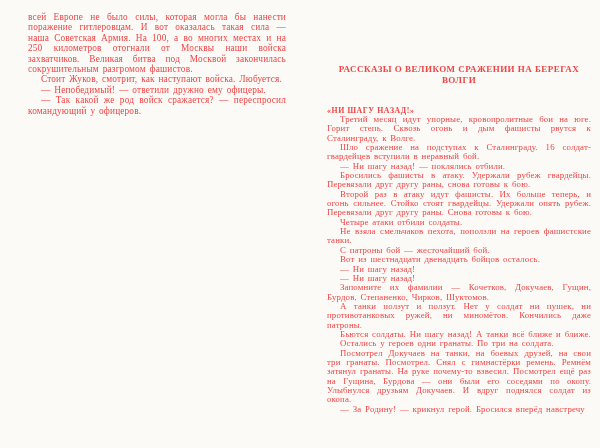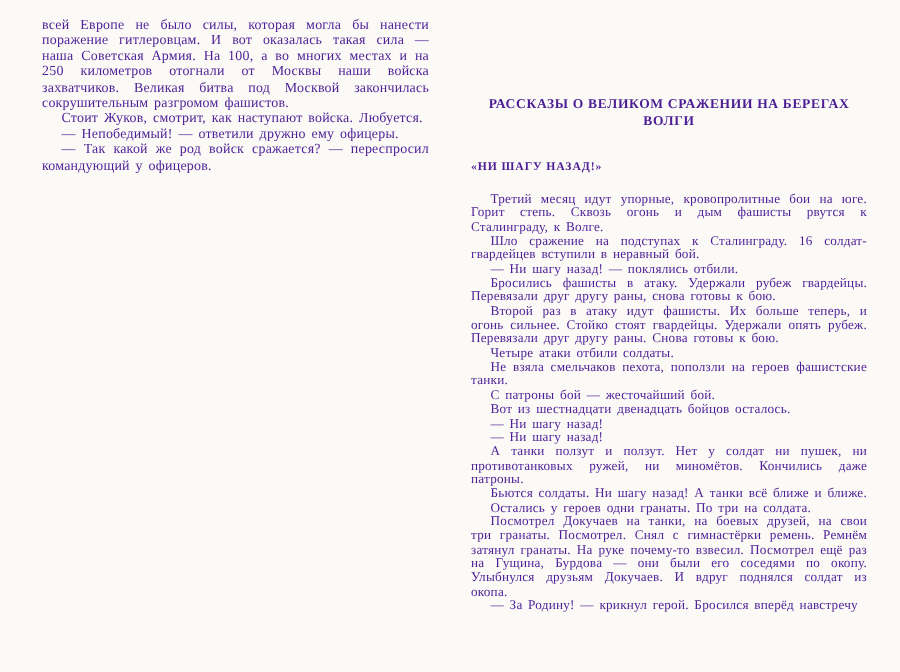--- a/index.html
+++ b/index.html
@@ -3,45 +3,45 @@
 <meta charset="utf-8">
 <style>
   html, body { margin:0; padding:0; }
   body {
     width:600px; height:448px; overflow:hidden;
     font-family:"Liberation Serif", "DejaVu Serif", serif;
     background:#ffffff;
   }
   .spread {
     position:relative; width:600px; height:448px;
-    background:#fbfaf7; color:#4c1d95;
+    background:#fbfaf7; color:#ef4444;
   }
   .page { position:absolute; }
   .left-page  { left:28px;  top:12px; width:258px; }
-  .right-page { left:314px; top:64px; width:264px; }
+  .right-page { left:327px; top:64px; width:264px; }
 
   .para {
     margin:0; text-align:justify; text-indent:13px;
     word-spacing:1.4px; letter-spacing:0.15px;
   }
   .left-page .para  { font-size:9.3px; line-height:10.4px; }
   .right-page .para { font-size:8.8px; line-height:9.35px; }
   .para.noindent { text-indent:0; }
 
   .story-heading {
     font-weight:bold; text-align:center;
     font-size:9px; letter-spacing:0.45px; line-height:11px;
     margin:0;
   }
   .chapter-subheading {
     font-weight:bold; 
     font-size:7.8px; letter-spacing:0.6px;
     margin:20px 0 0 0;
   }
-  .page-body { margin-top:13px; }
+  .page-body { }
 </style>
 </head>
 <body>
 
 <div class="spread">
 
   <div class="page left-page">
     <div class="page-body" style="margin-top:0;">
         <p class="para noindent">всей Европе не было силы, которая могла бы нанести поражение гитлеровцам. И вот оказалась такая сила — наша Советская Армия. На 100, а во многих местах и на 250 километров отогнали от Москвы наши войска захватчиков. Великая битва под Москвой закончилась сокрушительным разгромом фашистов.</p>
         <p class="para">Стоит Жуков, смотрит, как наступают войска. Любуется.</p>
@@ -58,20 +58,21 @@
         <p class="para">Шло сражение на подступах к Сталинграду. 16 солдат-гвардейцев вступили в неравный бой.</p>
         <p class="para">— Ни шагу назад! — поклялись отбили.</p>
         <p class="para">Бросились фашисты в атаку. Удержали рубеж гвардейцы. Перевязали друг другу раны, снова готовы к бою.</p>
         <p class="para">Второй раз в атаку идут фашисты. Их больше теперь, и огонь сильнее. Стойко стоят гвардейцы. Удержали опять рубеж. Перевязали друг другу раны. Снова готовы к бою.</p>
         <p class="para">Четыре атаки отбили солдаты.</p>
         <p class="para">Не взяла смельчаков пехота, поползли на героев фашистские танки.</p>
         <p class="para">С патроны бой — жесточайший бой.</p>
         <p class="para">Вот из шестнадцати двенадцать бойцов осталось.</p>
         <p class="para">— Ни шагу назад!</p>
         <p class="para">— Ни шагу назад!</p>
+        <p class="para">Запомните их фамилии — Кочетков, Докучаев, Гущин, Бурдов, Степаненко, Чирков, Шуктомов.</p>
         <p class="para">А танки ползут и ползут. Нет у солдат ни пушек, ни противотанковых ружей, ни миномётов. Кончились даже патроны.</p>
         <p class="para">Бьются солдаты. Ни шагу назад! А танки всё ближе и ближе.</p>
         <p class="para">Остались у героев одни гранаты. По три на солдата.</p>
         <p class="para">Посмотрел Докучаев на танки, на боевых друзей, на свои три гранаты. Посмотрел. Снял с гимнастёрки ремень. Ремнём затянул гранаты. На руке почему-то взвесил. Посмотрел ещё раз на Гущина, Бурдова — они были его соседями по окопу. Улыбнулся друзьям Докучаев. И вдруг поднялся солдат из окопа.</p>
         <p class="para">— За Родину! — крикнул герой. Бросился вперёд навстречу</p>
       </div>
 
   </div>
 
 </div>

